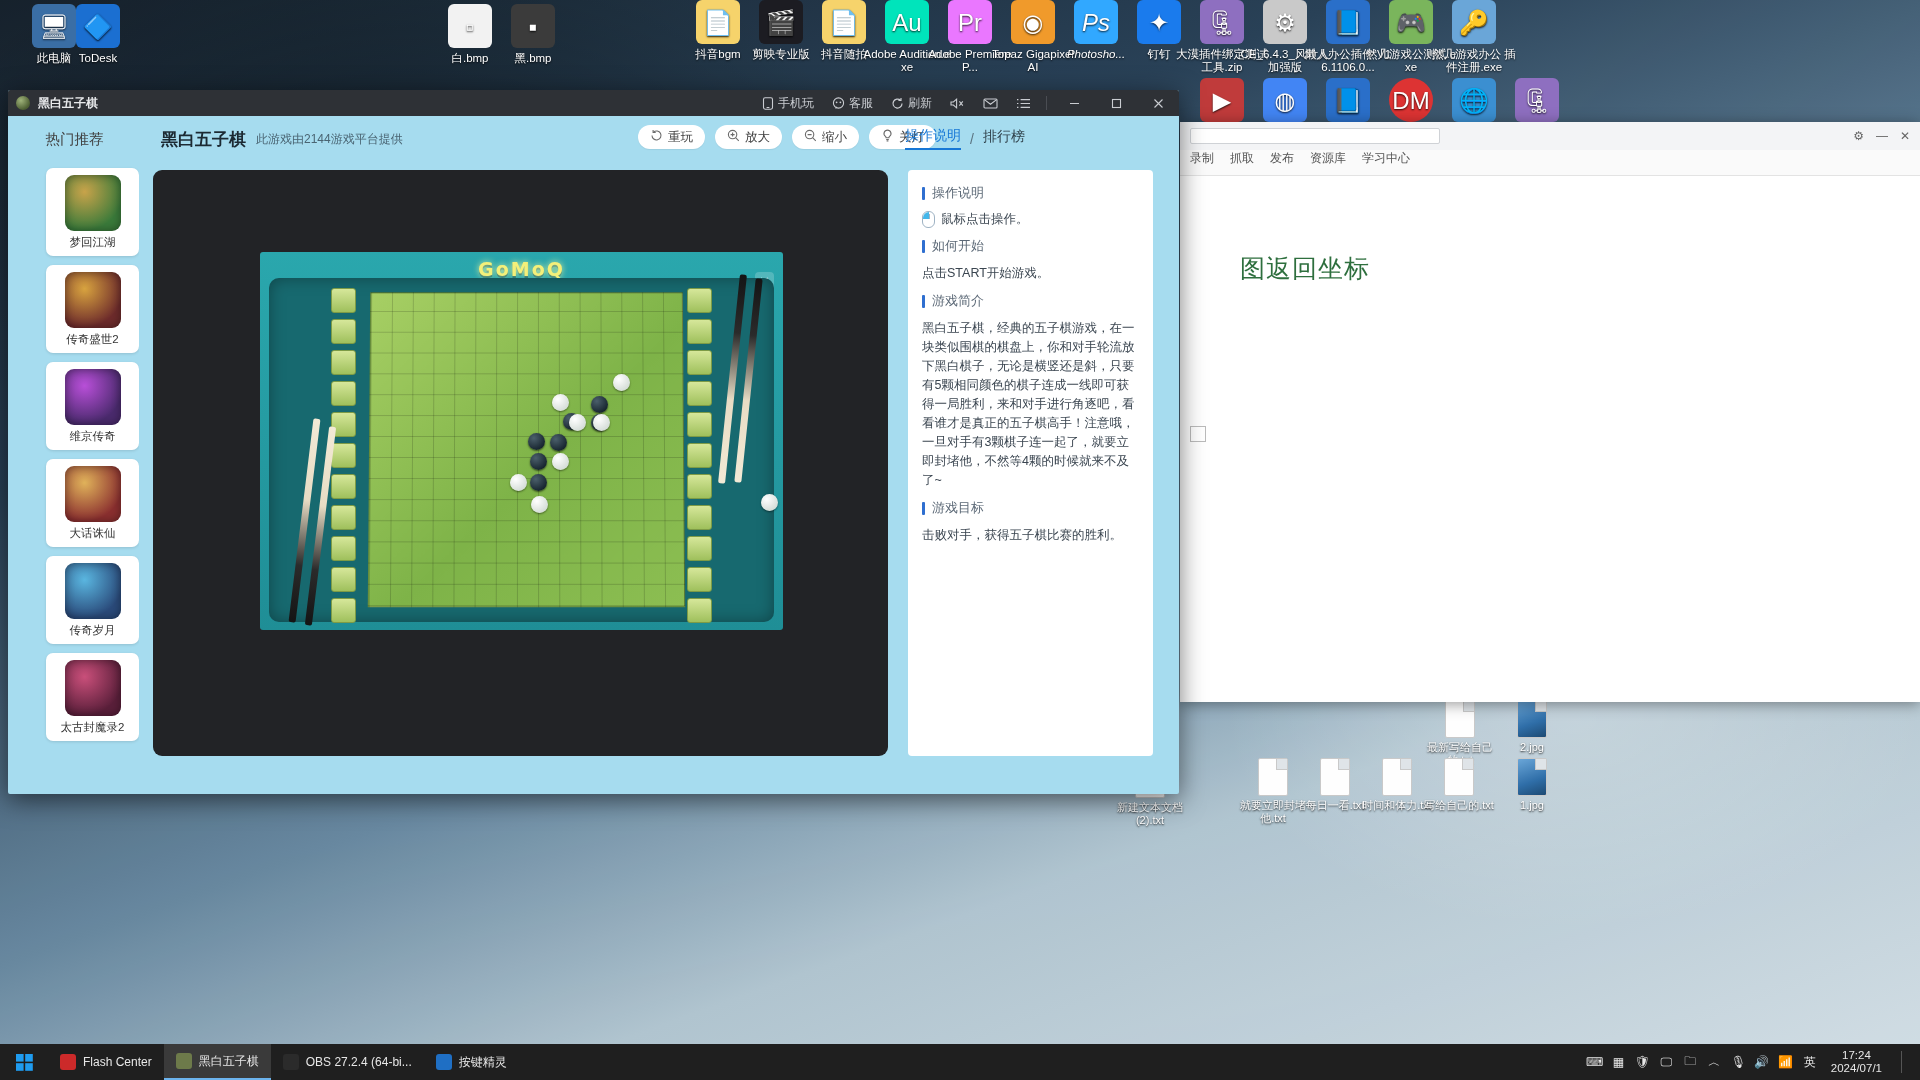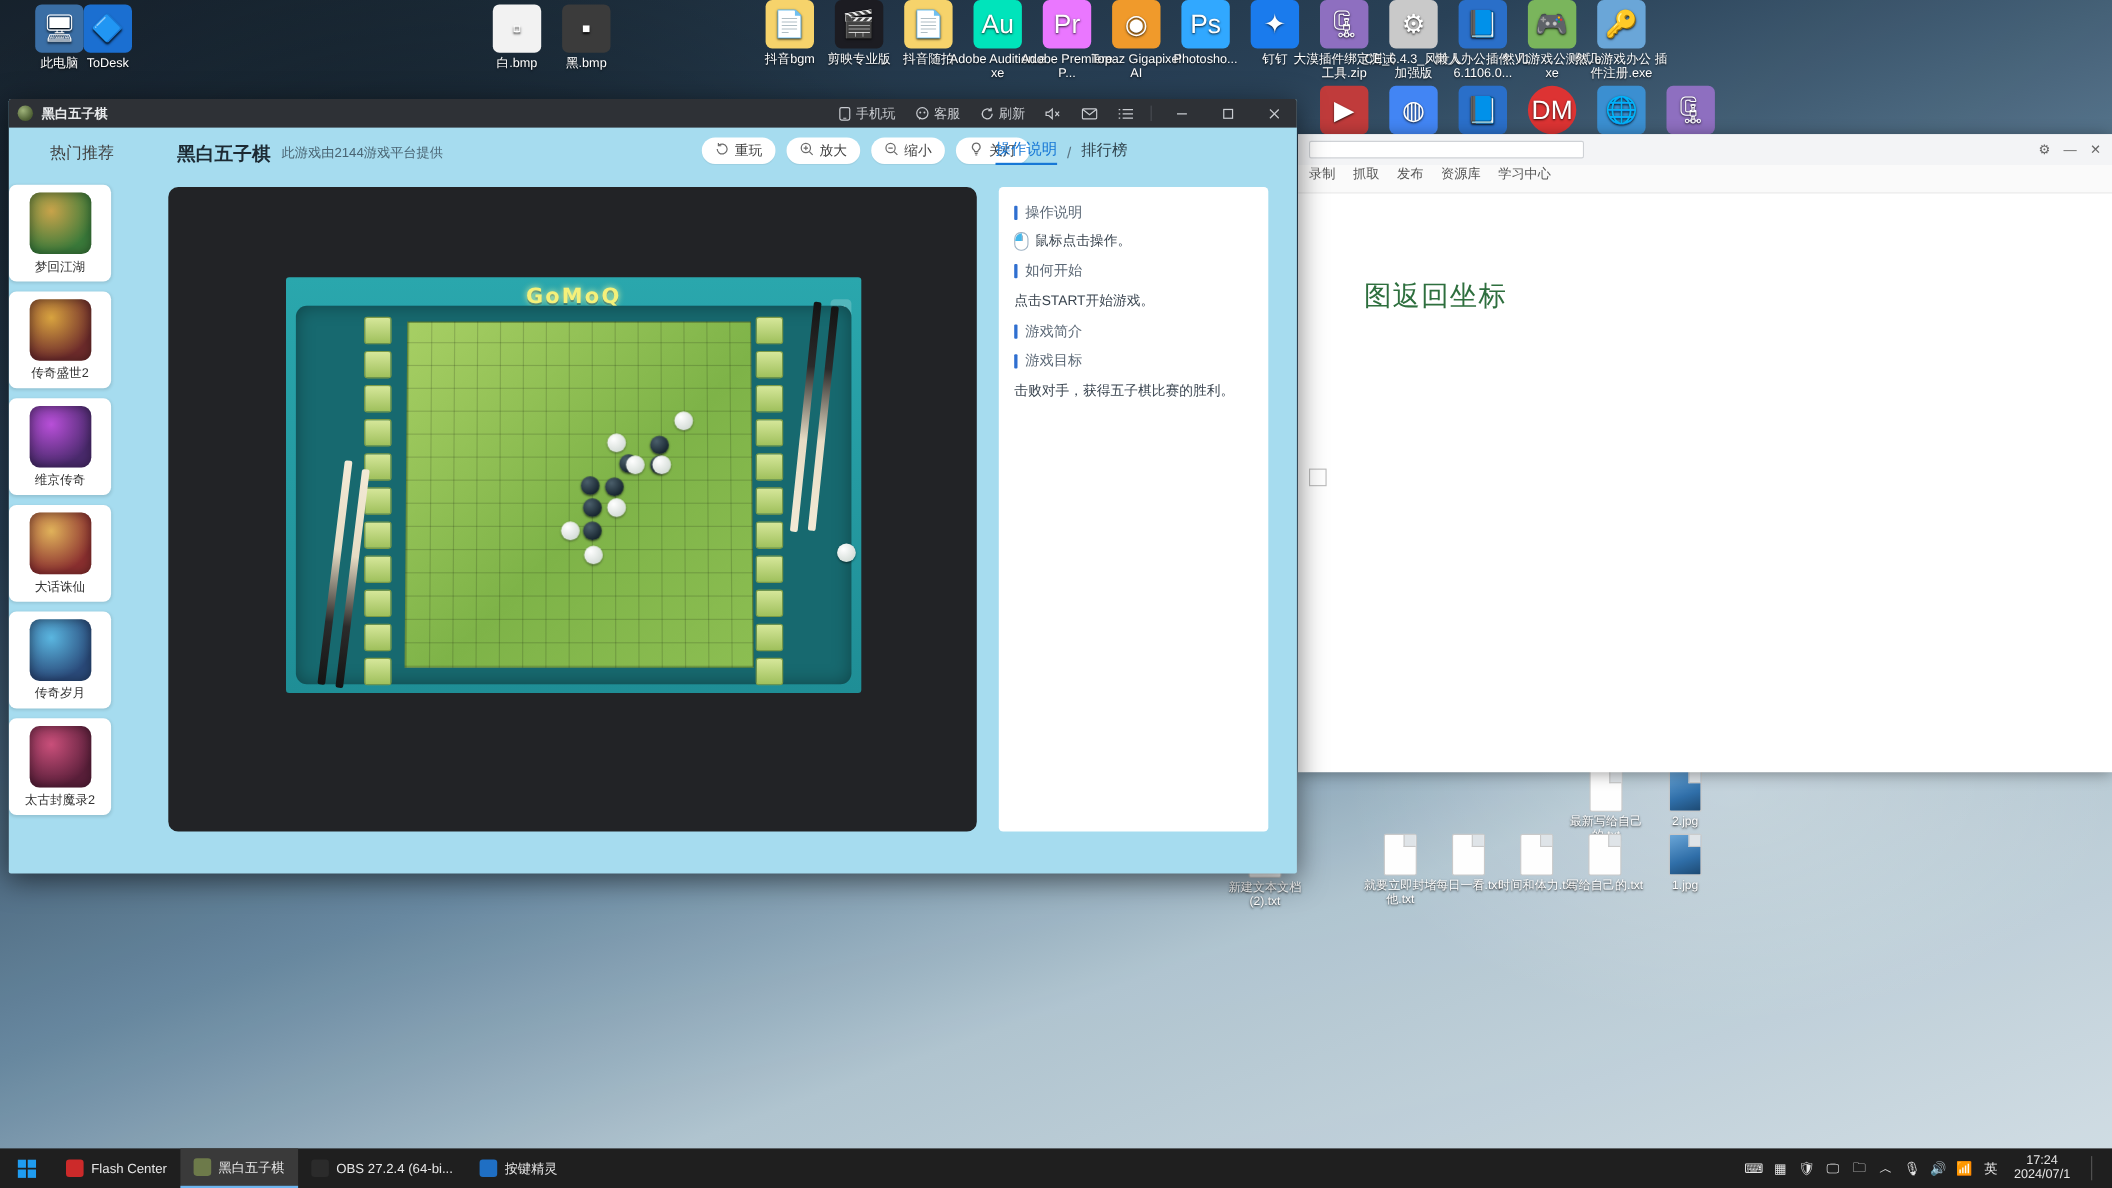--- a/index.html
+++ b/index.html
@@ -75,21 +75,21 @@
   #gheader .tabs{ position:absolute; left:897px; top:11px; display:flex;
                   align-items:center; gap:9px; font-size:14px; }
   .tab{ cursor:pointer; color:#30424c; padding-bottom:3px; }
   .tab.active{ color:#1677d6; border-bottom:2px solid #1677d6; }
   .tabslash{ color:#5a7380; }
 
   
   #gbody{ position:absolute; left:0; top:72px; right:0; bottom:0; display:flex; }
   #recommend{
     width:133px; padding-top:6px; display:flex; flex-direction:column;
-    align-items:flex-start; gap:9px; overflow:hidden;
+    align-items:flex-end; gap:9px; overflow:hidden;
   }
   .rcard{ width:93px; background:#fff; border-radius:7px; padding:7px 0 6px;
           text-align:center; box-shadow:0 1px 3px rgba(0,0,0,.12); cursor:pointer; }
   .rcard .thumb{ width:56px;height:56px;margin:0 auto 4px;border-radius:9px;
                  background:#444; box-shadow:inset 0 0 10px rgba(0,0,0,.4); }
   .rcard .rname{ font-size:11.5px; color:#333; }
 
   #stage{
     margin:8px 4px 26px 14px; flex:0 0 735px; height:586px;
     background:#222326; border-radius:9px; position:relative; overflow:hidden;
@@ -242,21 +242,21 @@
         <span class="lbl">Adobe Audition.exe</span>
       </div>
       <div class="dicon" style="left: 924px; top: 0px;">
         <div class="g" style="background:#ea77ff;color:#fff;">Pr</div>
         <span class="lbl">Adobe Premiere P...</span>
       </div>
       <div class="dicon" style="left: 987px; top: 0px;">
         <div class="g" style="background:#f09a2b;color:#fff;">◉</div>
         <span class="lbl">Topaz Gigapixel AI</span>
       </div>
-      <div class="dicon" style="left: 1050px; top: 0px;">
+      <div class="dicon" style="left: 1050px; top: 0px; font-style: italic;">
         <div class="g" style="background:#31a8ff;color:#fff;">Ps</div>
         <span class="lbl">Photosho...</span>
       </div>
       <div class="dicon" style="left: 1113px; top: 0px;">
         <div class="g" style="background:#1a7bed;color:#fff;">✦</div>
         <span class="lbl">钉钉</span>
       </div>
       <div class="dicon" style="left: 1176px; top: 0px;">
         <div class="g" style="background:#8e6fc0;color:#fff;">🗜</div>
         <span class="lbl">大漠插件绑定测试工具.zip</span>
@@ -554,20 +554,21 @@
         </div>
         <div class="sec-h">
           <span class="bar"></span>
           <span>如何开始</span>
         </div>
         <div class="sec-p">点击START开始游戏。</div>
         <div class="sec-h">
           <span class="bar"></span>
           <span>游戏简介</span>
         </div>
+        <div class="sec-p">黑白五子棋，经典的五子棋游戏，在一块类似围棋的棋盘上，你和对手轮流放下黑白棋子，无论是横竖还是斜，只要有5颗相同颜色的棋子连成一线即可获得一局胜利，来和对手进行角逐吧，看看谁才是真正的五子棋高手！注意哦，一旦对手有3颗棋子连一起了，就要立即封堵他，不然等4颗的时候就来不及了~</div>
         <div class="sec-h">
           <span class="bar"></span>
           <span>游戏目标</span>
         </div>
         <div class="sec-p">击败对手，获得五子棋比赛的胜利。</div>
       </div>
   </div>
 </div>
 
 <div id="taskbar">

